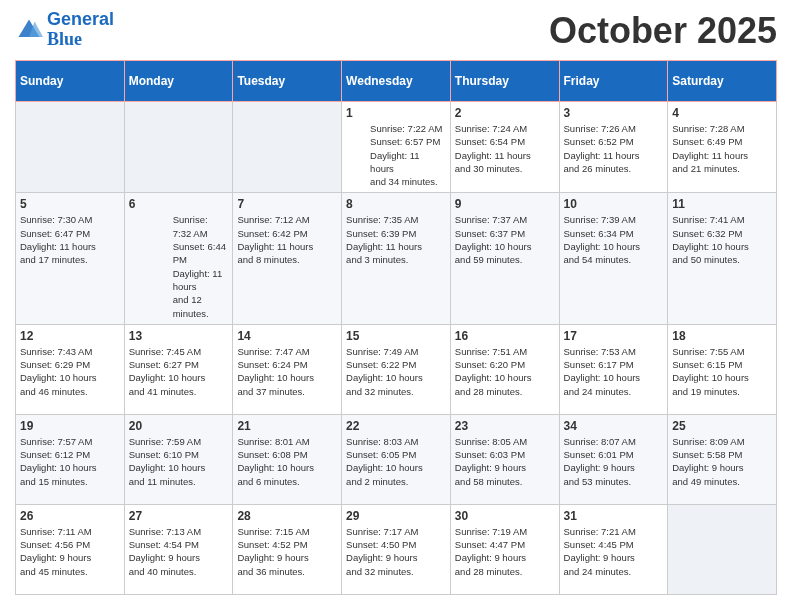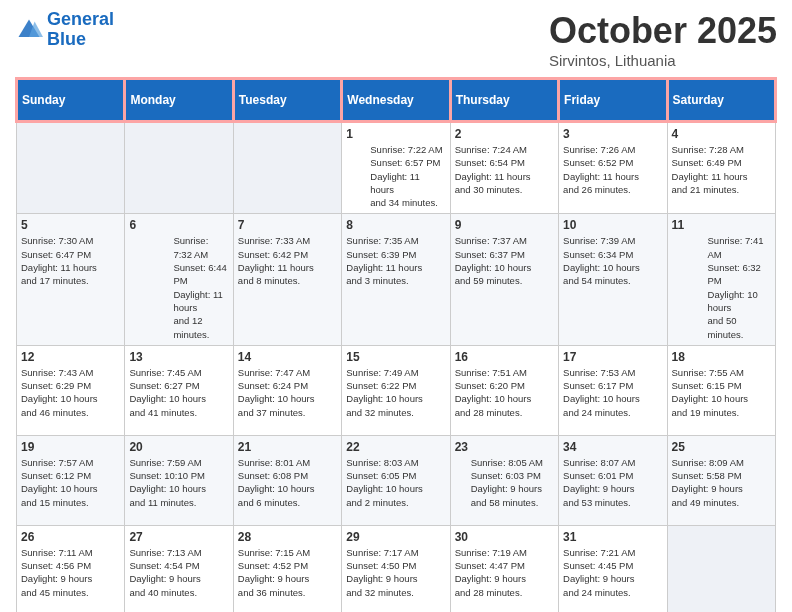--- a/index.html
+++ b/index.html
@@ -45,21 +45,21 @@
       border-collapse: collapse;
       table-layout: fixed;
     }
     thead th {
       background-color: #1a6bbf;
       color: #fff;
       font-size: 12px;
       font-weight: bold;
       padding: 13px 4px;
       text-align: left;
-      border: 3px solid #fca5a5;
+      border: 1px solid #fca5a5;
     }
     tbody td {
       vertical-align: top;
       border: 1px solid #ccc;
       padding: 4px 4px;
       font-size: 10px;
       color: #333;
       height: 90px;
       background: #fff;
     }
@@ -87,26 +87,25 @@
   <div class="header">
     <div class="logo">
       <svg class="logo-icon" viewBox="0 0 40 40">
         <polygon points="20,5 35,30 5,30" fill="#1a6bbf" opacity="0.85"></polygon>
         <polygon points="28,8 40,30 20,30" fill="#5ba3e0" opacity="0.7"></polygon>
       </svg>
       <div>
         <div style="font-size:18px;font-weight:bold;line-height:1.1;color:#333;">
           <span style="color:#1a6bbf;">General</span>
         </div>
-        <div style="font-size:18px;font-weight:bold;color:#1a6bbf;line-height:1.1;">Blue</div>
+        <div style="font-size:18px;font-weight:bold;color:#1a6bbf;line-height:1.1;font-family:Liberation Serif, serif;">Blue</div>
       </div>
     </div>
     <div class="title-block">
       <div class="month-title">October 2025</div>
-      <div class="location">Sirvintos, Lithuania</div>
     </div>
   </div>
 
   <table>
     <thead>
       <tr>
       <th>Sunday</th>
           <th>Monday</th>
           <th>Tuesday</th>
           <th>Wednesday</th>
@@ -159,21 +158,21 @@
           </td>
           <td>
             <div class="day-num">6</div>
             <div class="day-info" style="white-space: pre-line; margin-left: 44px;">Sunrise: 7:32 AM
 Sunset: 6:44 PM
 Daylight: 11 hours
 and 12 minutes.</div>
           </td>
           <td>
             <div class="day-num">7</div>
-            <div class="day-info" style="white-space: pre-line;">Sunrise: 7:33 AM
+            <div class="day-info" style="white-space: pre-line;">Sunrise: 7:12 AM
 Sunset: 6:42 PM
 Daylight: 11 hours
 and 8 minutes.</div>
           </td>
           <td>
             <div class="day-num">8</div>
             <div class="day-info" style="white-space: pre-line;">Sunrise: 7:35 AM
 Sunset: 6:39 PM
 Daylight: 11 hours
 and 3 minutes.</div>
@@ -187,21 +186,21 @@
           </td>
           <td>
             <div class="day-num">10</div>
             <div class="day-info" style="white-space: pre-line;">Sunrise: 7:39 AM
 Sunset: 6:34 PM
 Daylight: 10 hours
 and 54 minutes.</div>
           </td>
           <td>
             <div class="day-num">11</div>
-            <div class="day-info" style="white-space: pre-line; margin-left: 36px;">Sunrise: 7:41 AM
+            <div class="day-info" style="white-space: pre-line;">Sunrise: 7:41 AM
 Sunset: 6:32 PM
 Daylight: 10 hours
 and 50 minutes.</div>
           </td>
         </tr>
         <tr>
           <td>
             <div class="day-num">12</div>
             <div class="day-info" style="white-space: pre-line;">Sunrise: 7:43 AM
 Sunset: 6:29 PM
@@ -255,41 +254,41 @@
           <td>
             <div class="day-num">19</div>
             <div class="day-info" style="white-space: pre-line;">Sunrise: 7:57 AM
 Sunset: 6:12 PM
 Daylight: 10 hours
 and 15 minutes.</div>
           </td>
           <td>
             <div class="day-num">20</div>
             <div class="day-info" style="white-space: pre-line;">Sunrise: 7:59 AM
-Sunset: 10:10 PM
+Sunset: 6:10 PM
 Daylight: 10 hours
 and 11 minutes.</div>
           </td>
           <td>
             <div class="day-num">21</div>
             <div class="day-info" style="white-space: pre-line;">Sunrise: 8:01 AM
 Sunset: 6:08 PM
 Daylight: 10 hours
 and 6 minutes.</div>
           </td>
           <td>
             <div class="day-num">22</div>
             <div class="day-info" style="white-space: pre-line;">Sunrise: 8:03 AM
 Sunset: 6:05 PM
 Daylight: 10 hours
 and 2 minutes.</div>
           </td>
           <td>
             <div class="day-num">23</div>
-            <div class="day-info" style="white-space: pre-line; margin-left: 16px;">Sunrise: 8:05 AM
+            <div class="day-info" style="white-space: pre-line;">Sunrise: 8:05 AM
 Sunset: 6:03 PM
 Daylight: 9 hours
 and 58 minutes.</div>
           </td>
           <td>
             <div class="day-num">34</div>
             <div class="day-info" style="white-space: pre-line;">Sunrise: 8:07 AM
 Sunset: 6:01 PM
 Daylight: 9 hours
 and 53 minutes.</div>

